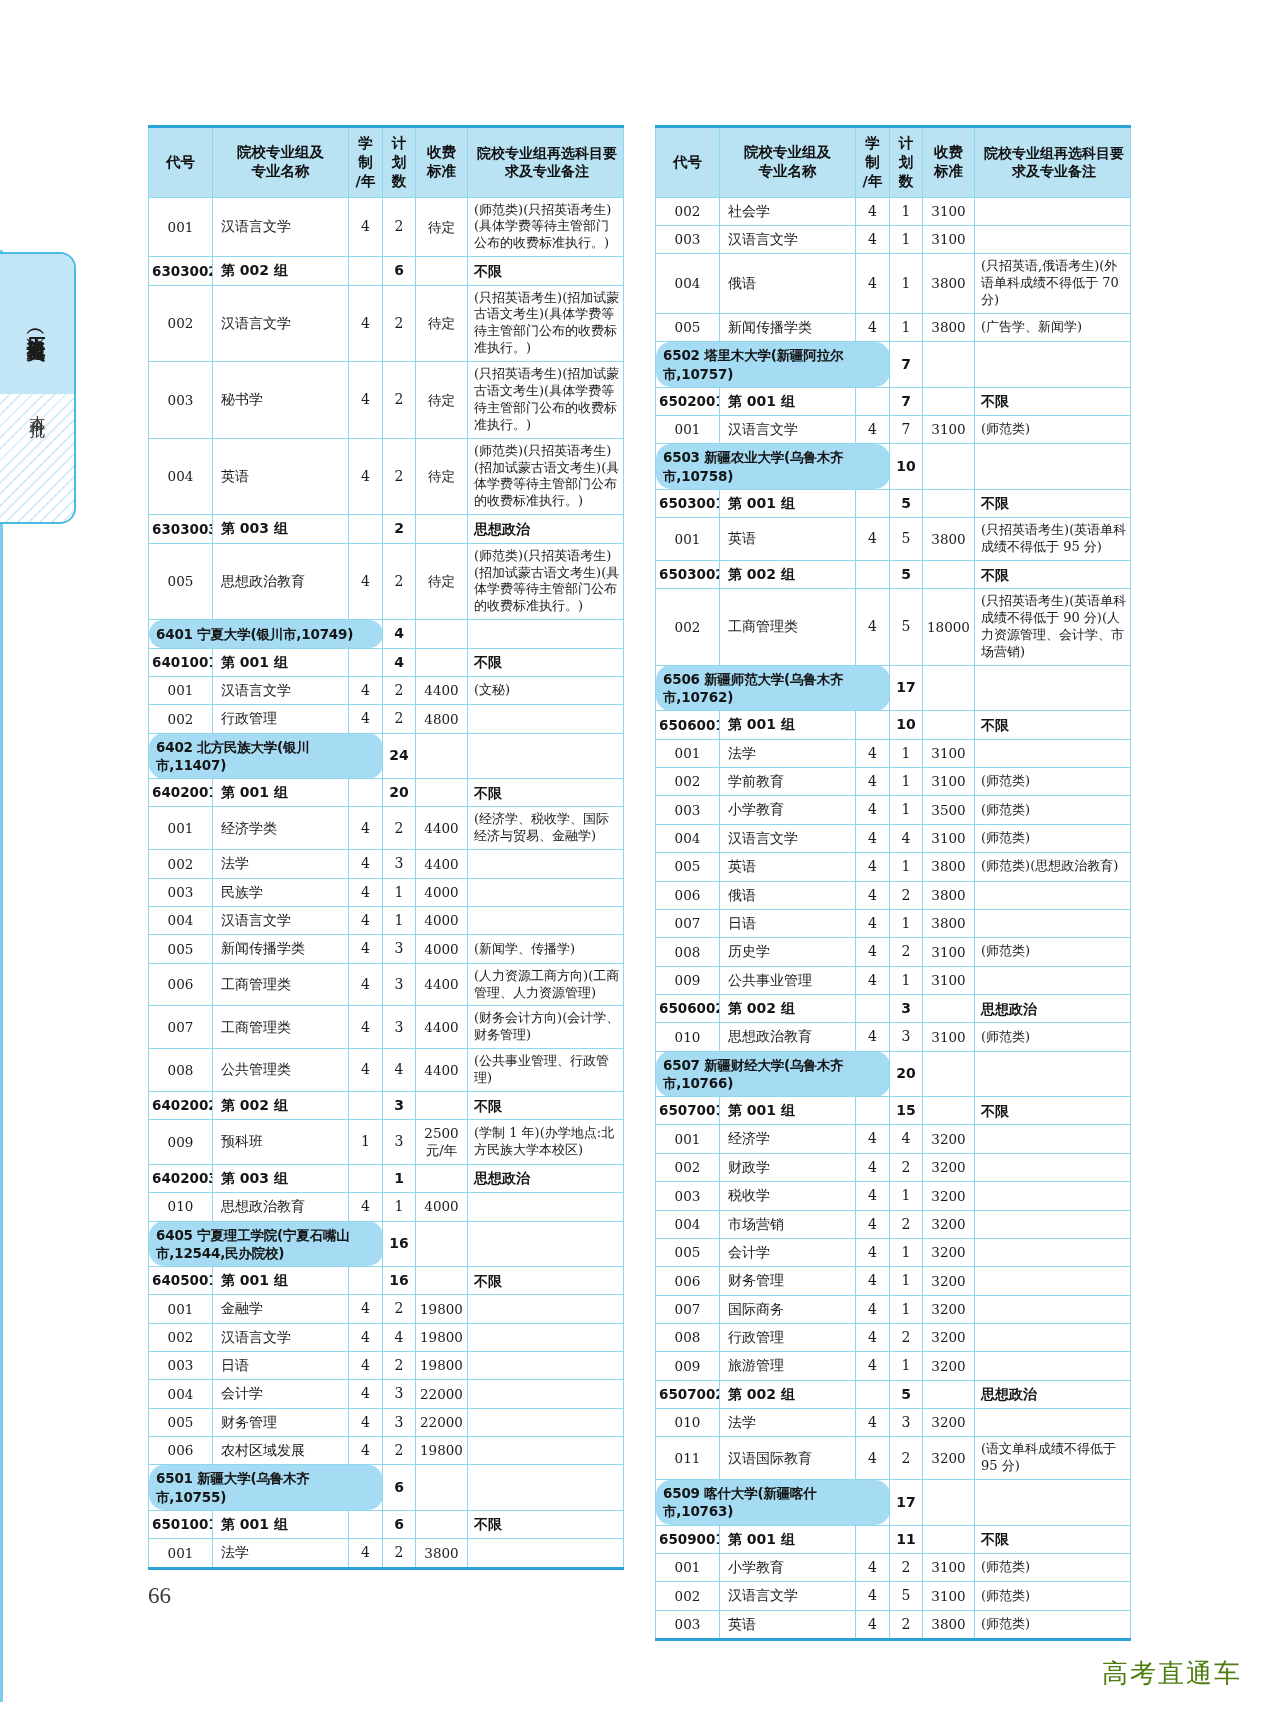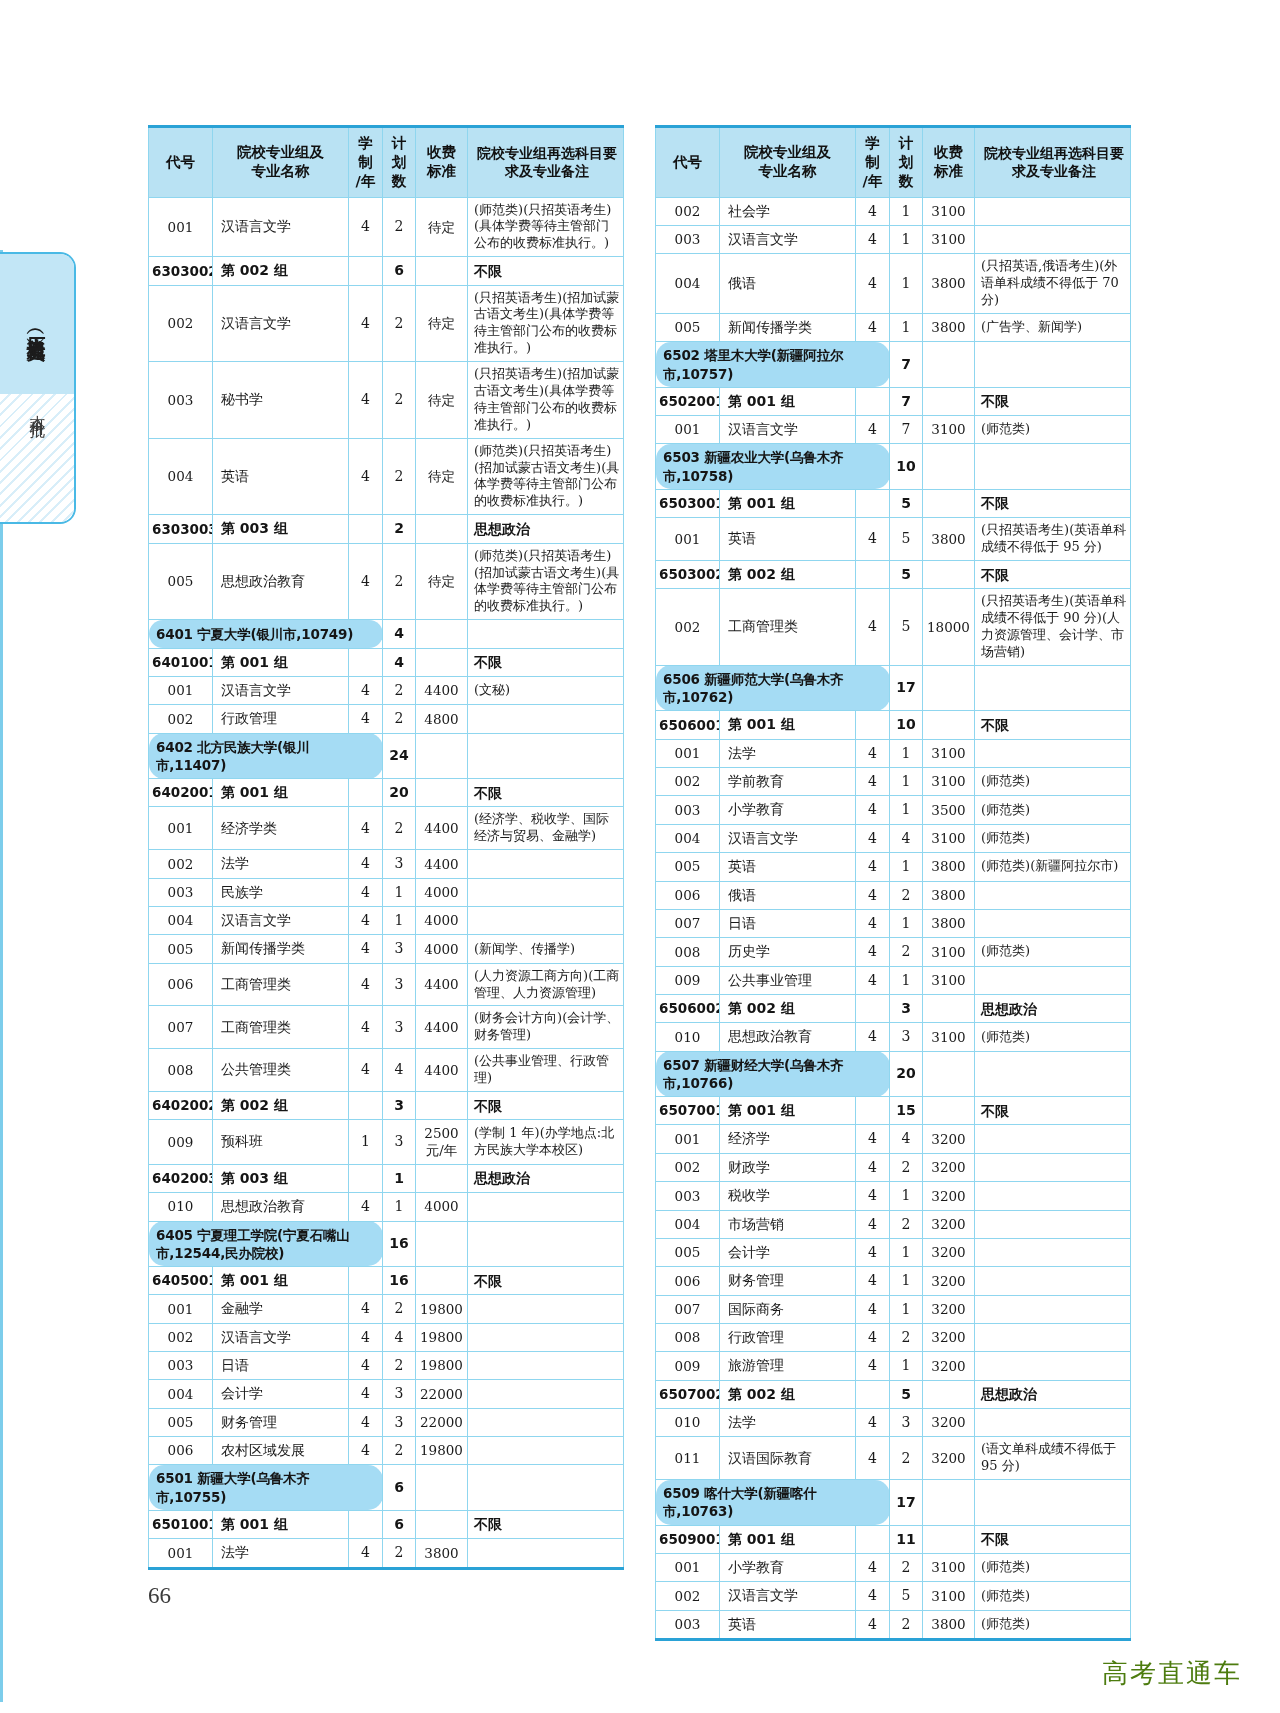--- a/index.html
+++ b/index.html
@@ -561,21 +561,21 @@
         <td class="c-num">4</td>
         <td class="c-fee">3100</td>
         <td class="c-remark">(师范类)</td>
       </tr>
       <tr class="row-major">
         <td class="c-code">005</td>
         <td class="c-name">英语</td>
         <td class="c-num">4</td>
         <td class="c-num">1</td>
         <td class="c-fee">3800</td>
-        <td class="c-remark">(师范类)(新疆阿拉尔市)</td>
+        <td class="c-remark">(师范类)(思想政治教育)</td>
       </tr>
       <tr class="row-major">
         <td class="c-code">006</td>
         <td class="c-name">俄语</td>
         <td class="c-num">4</td>
         <td class="c-num">2</td>
         <td class="c-fee">3800</td>
         <td class="c-remark"></td>
       </tr>
       <tr class="row-major">

